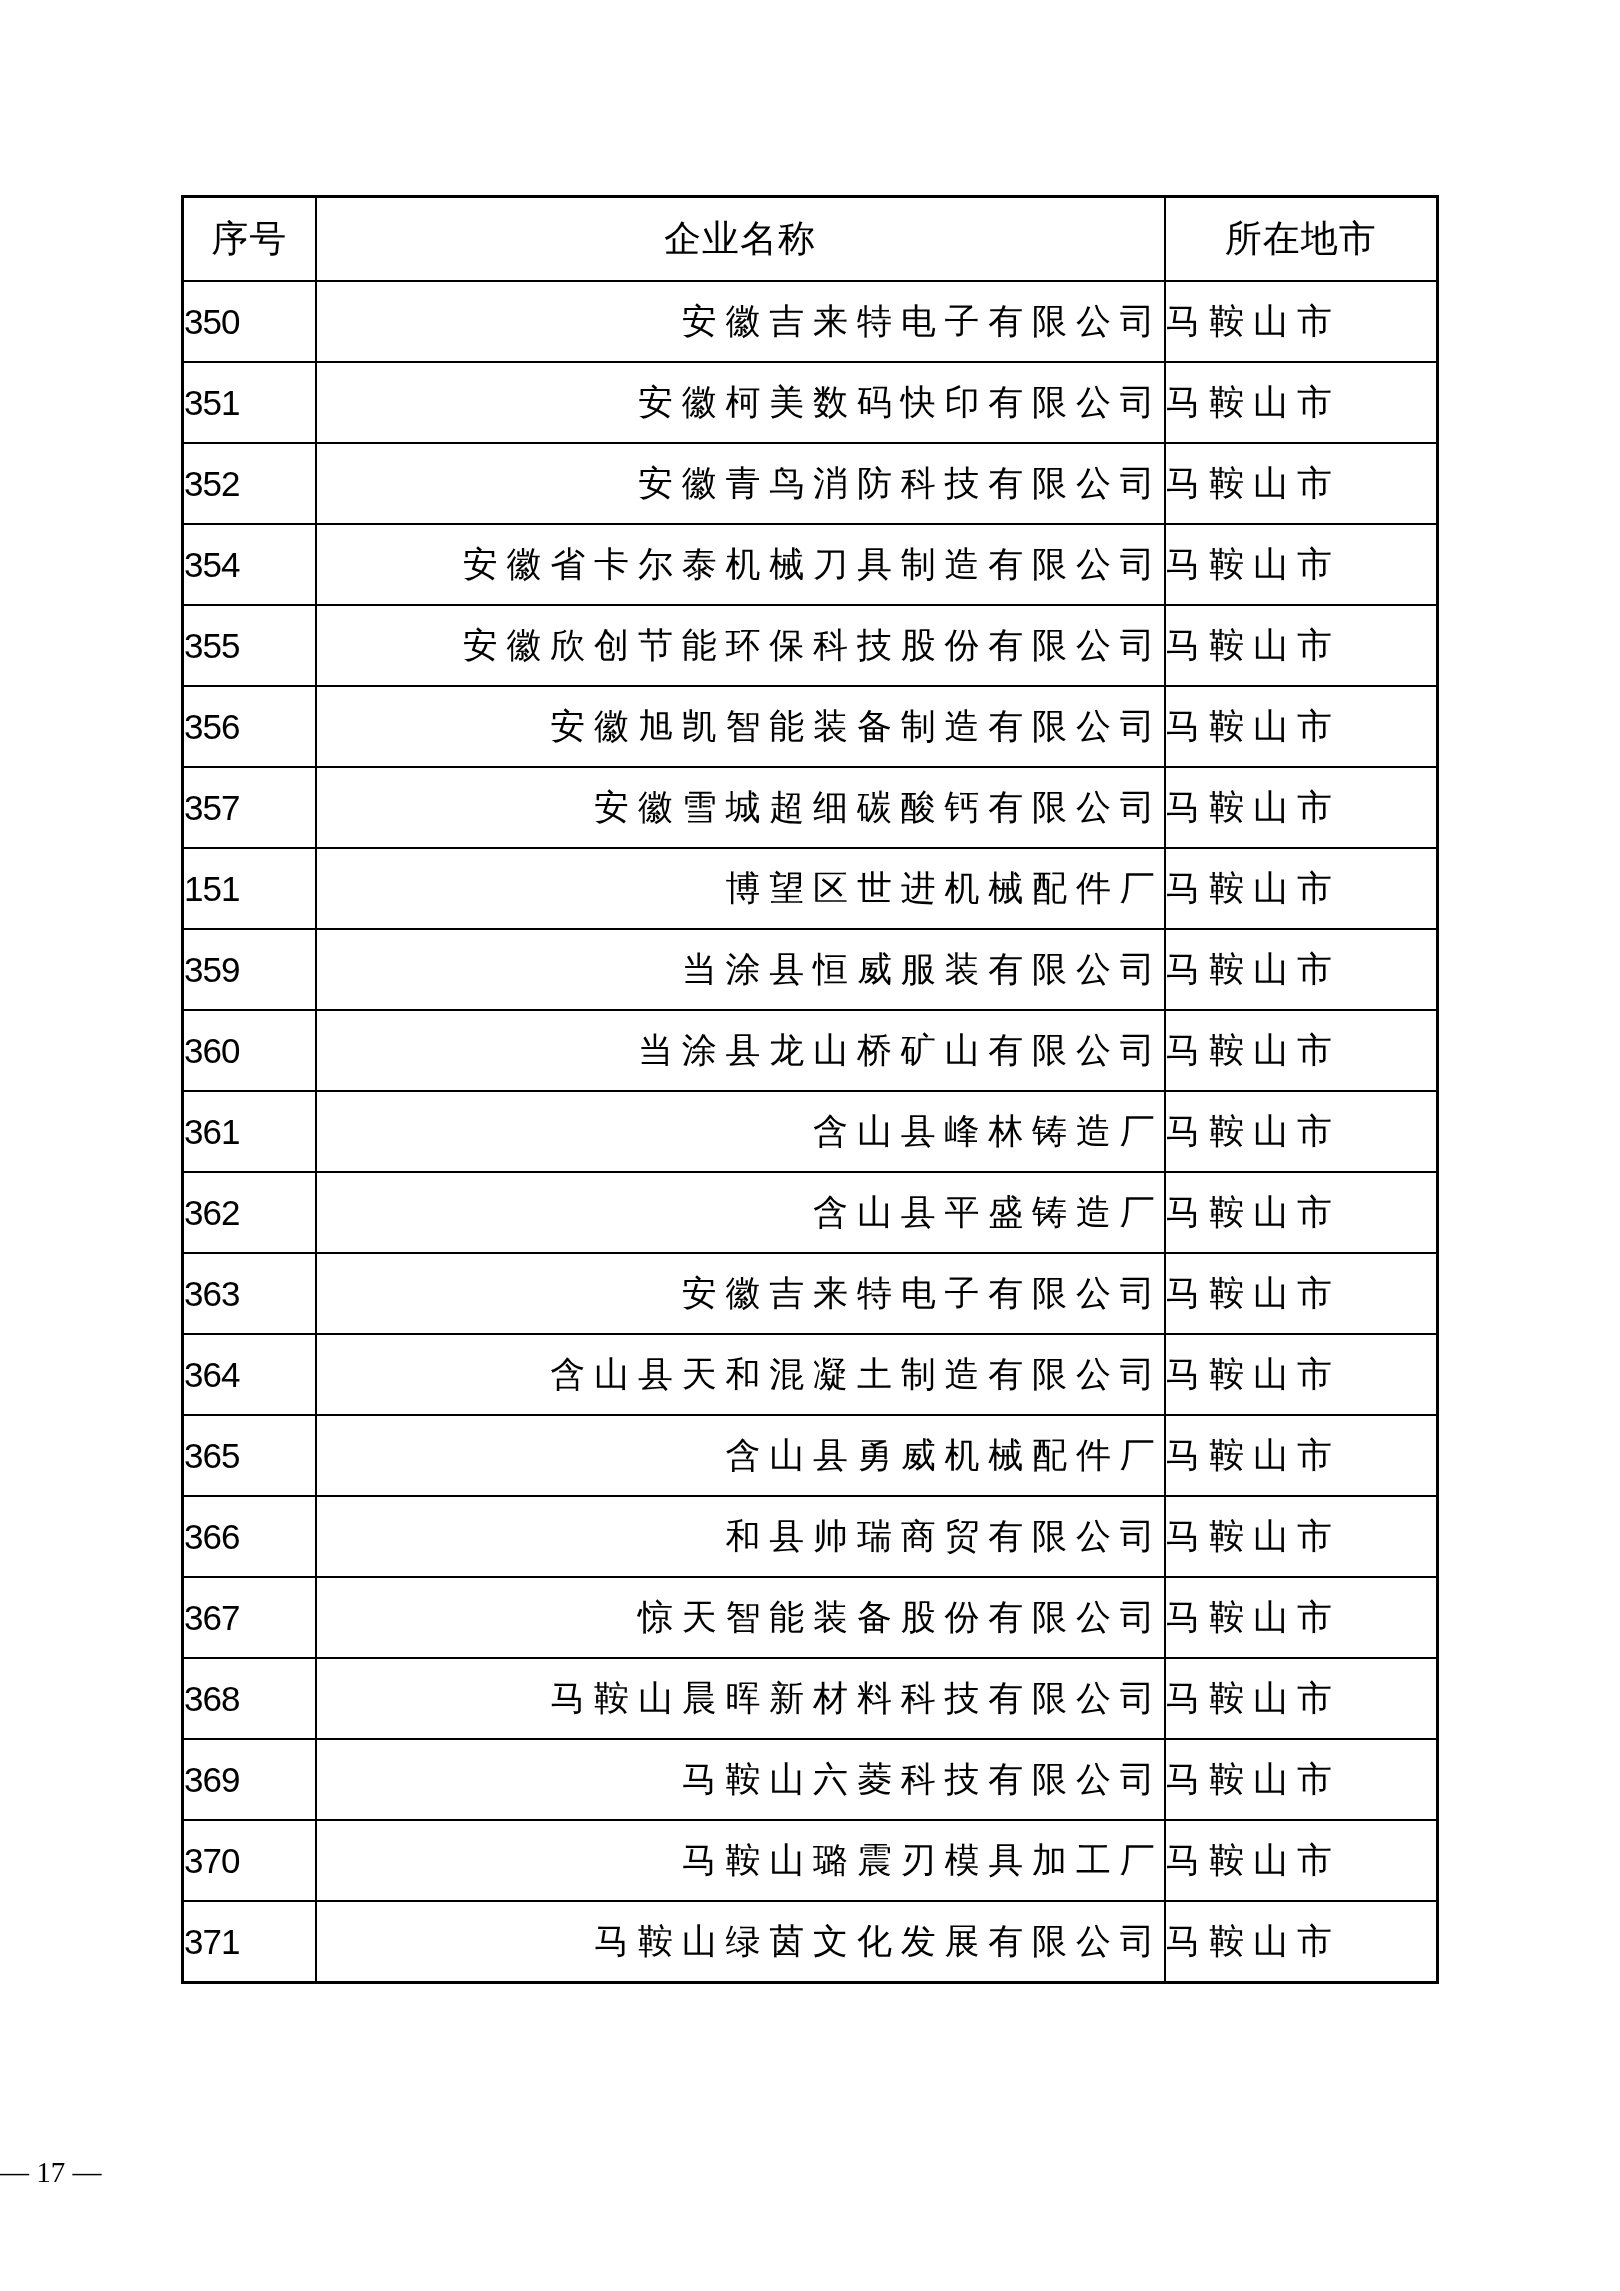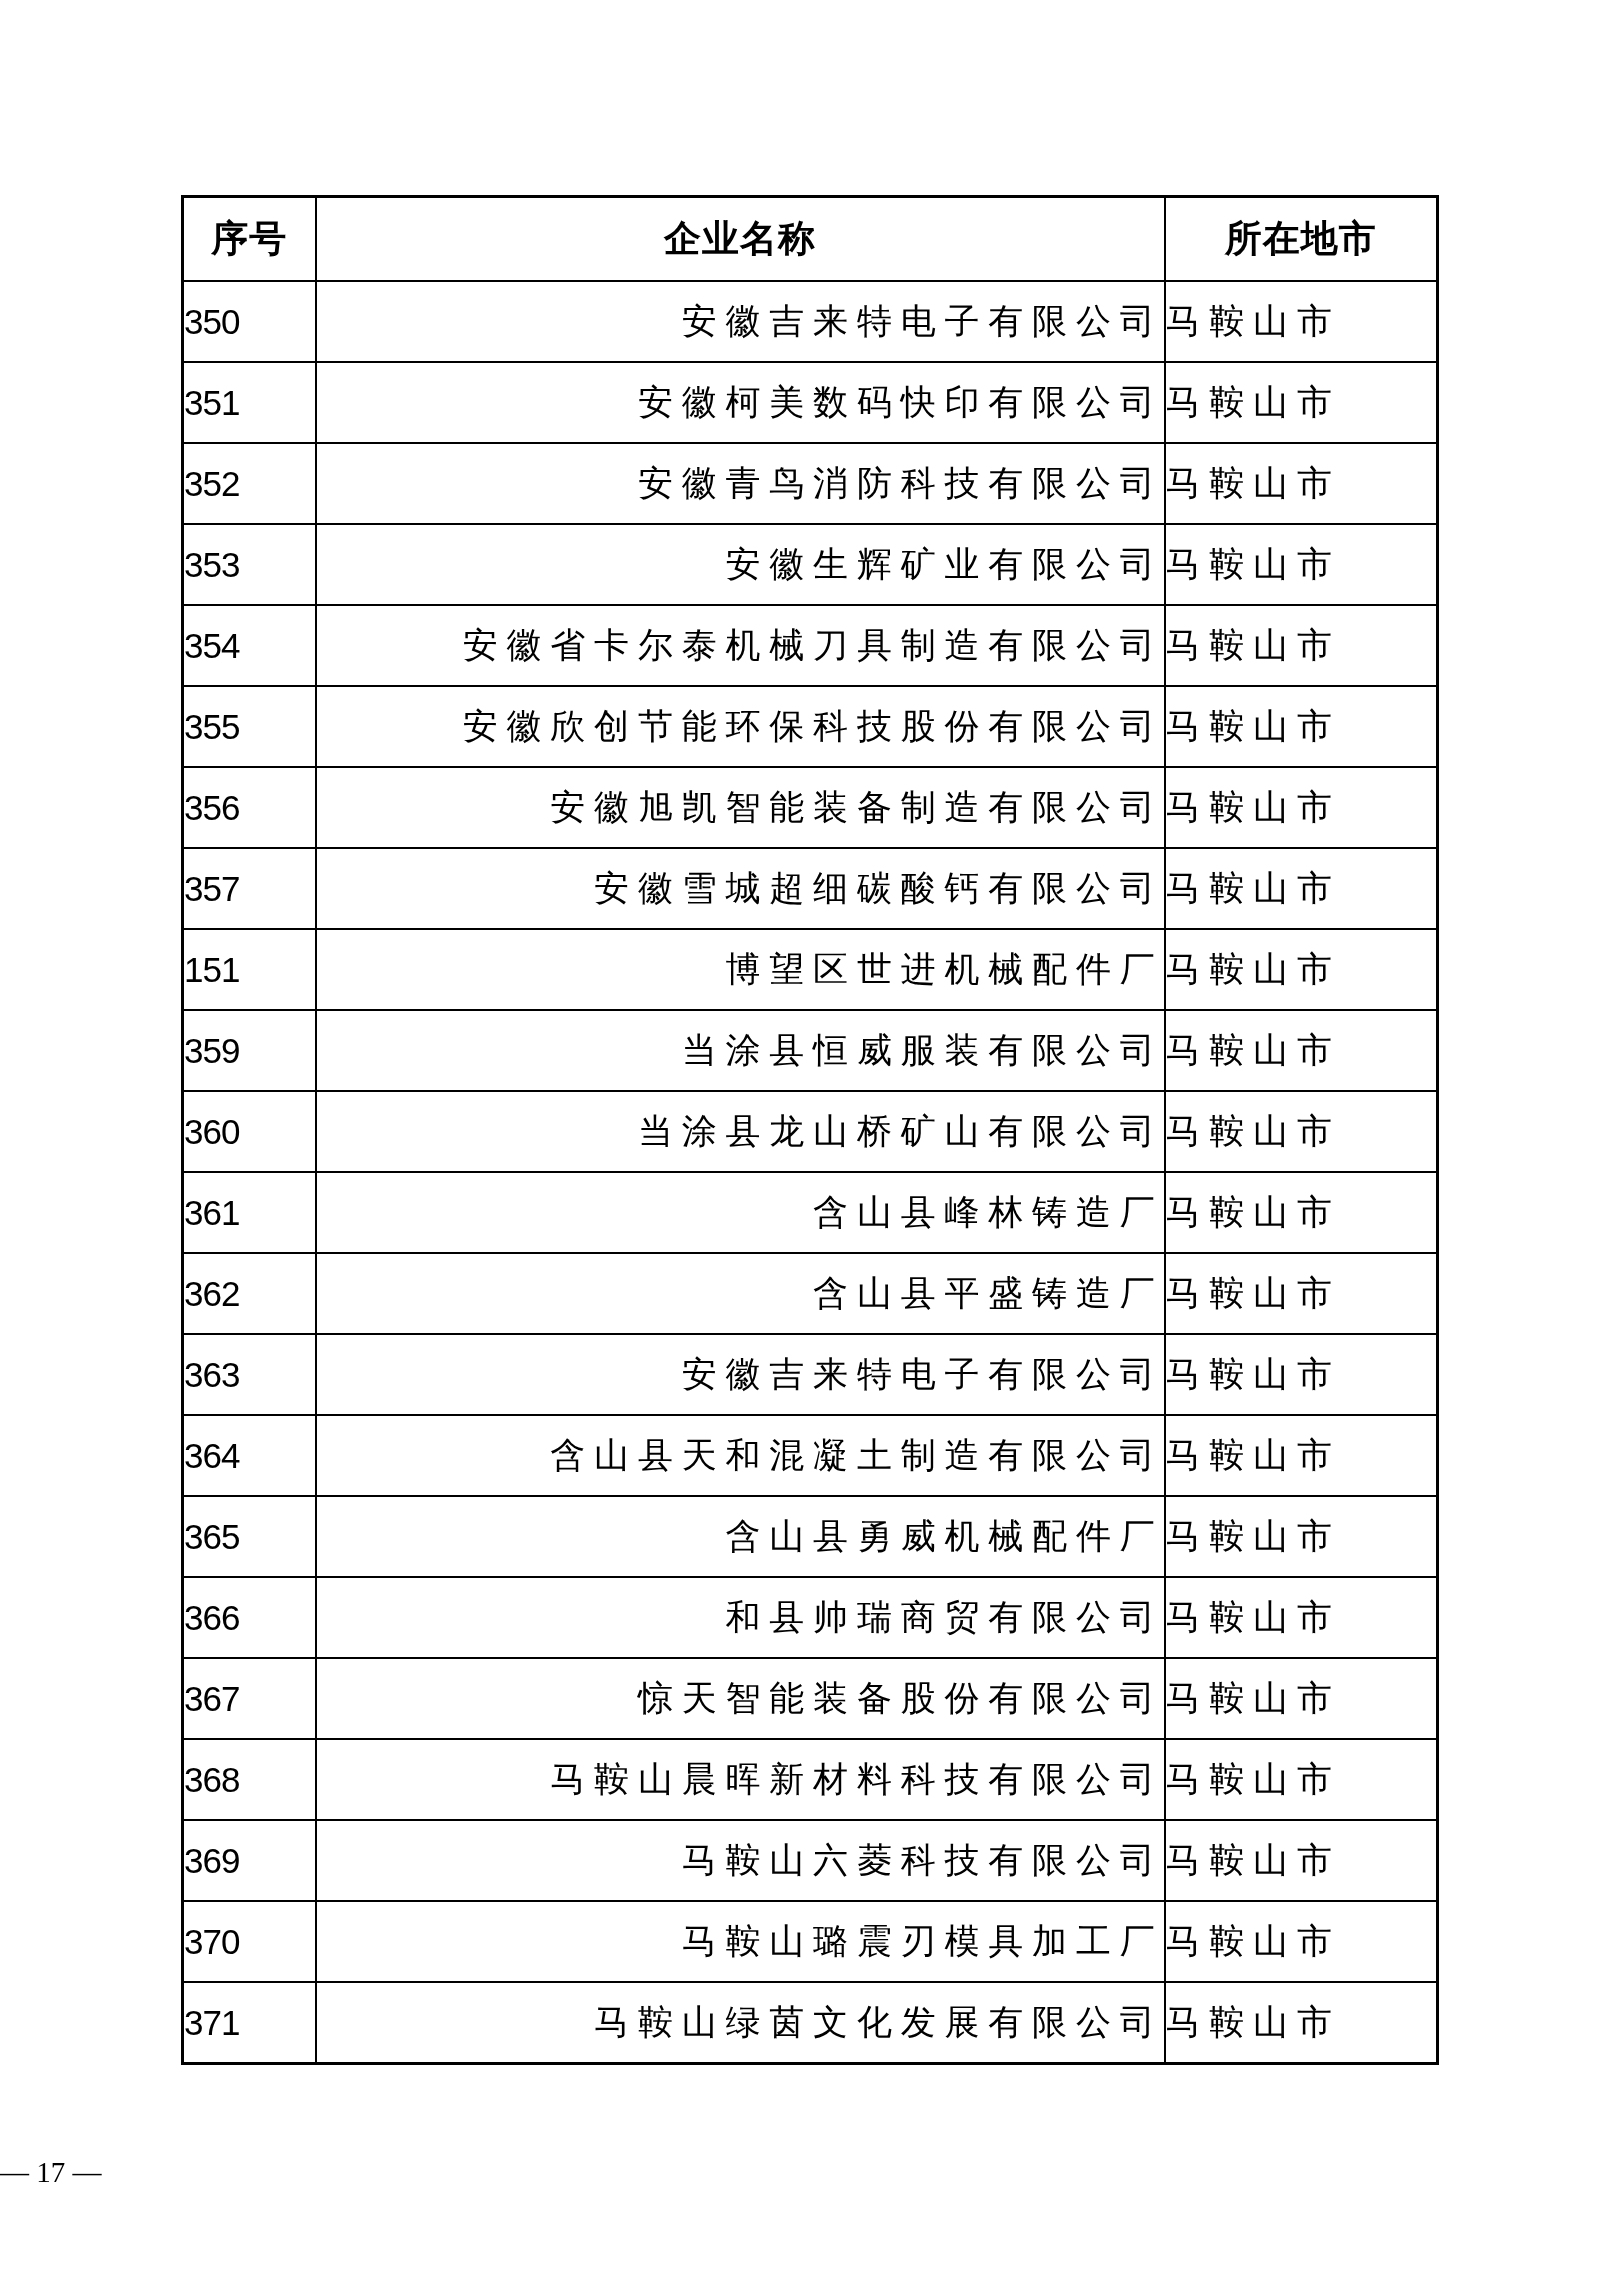--- a/index.html
+++ b/index.html
@@ -2,21 +2,21 @@
 <html><head>
 <meta charset="utf-8">
 <style>
   html, body { margin:0; padding:0; background:#ffffff; }
   body { width:1620px; height:2292px; position:relative; overflow:hidden;
          font-family:"DejaVu Sans", "Liberation Sans", sans-serif; color:#000; }
   .page { position:absolute; left:0; top:0; width:1620px; height:2292px; background:#fff; }
   table.list { position:absolute; left:181px; top:195px; width:1256px;
                border-collapse:collapse; table-layout:fixed; border:3.9px solid #000; }
   table.list th, table.list td { border:2.5px solid #000; padding:0; overflow:hidden; white-space:nowrap; }
-  table.list th { height:82px; font-size:37px; font-weight:bold; text-align:center; letter-spacing:1px; }
+  table.list th { height:82px; font-size:37px; font-weight:normal; text-align:center; letter-spacing:1px; }
   table.list td { height:79px; font-size:35px; }
   col.c-no { width:133px; }
   col.c-name { width:849px; }
   col.c-city { width:273px; }
   td.no { text-align:left; font-family:"Liberation Sans", sans-serif; font-size:37px; letter-spacing:-1px; }
   td.name { text-align:right; padding-left:11.8px; letter-spacing:8.8px; }
   td.city { letter-spacing:8.8px; padding-left:5.9px; }
   .page-number { position:absolute; left:0; width:1620px; top:2156px; text-align:left;
                  font-family:"Liberation Serif", serif; font-size:29px; }
 </style>
@@ -44,25 +44,20 @@
           <td class="city">马鞍山市</td>
         </tr>
       <tr>
           <td class="no">351</td>
           <td class="name">安徽柯美数码快印有限公司</td>
           <td class="city">马鞍山市</td>
         </tr>
       <tr>
           <td class="no">352</td>
           <td class="name">安徽青鸟消防科技有限公司</td>
-          <td class="city">马鞍山市</td>
-        </tr>
-      <tr>
-          <td class="no">353</td>
-          <td class="name">安徽生辉矿业有限公司</td>
           <td class="city">马鞍山市</td>
         </tr>
       <tr>
           <td class="no">354</td>
           <td class="name">安徽省卡尔泰机械刀具制造有限公司</td>
           <td class="city">马鞍山市</td>
         </tr>
       <tr>
           <td class="no">355</td>
           <td class="name">安徽欣创节能环保科技股份有限公司</td>

